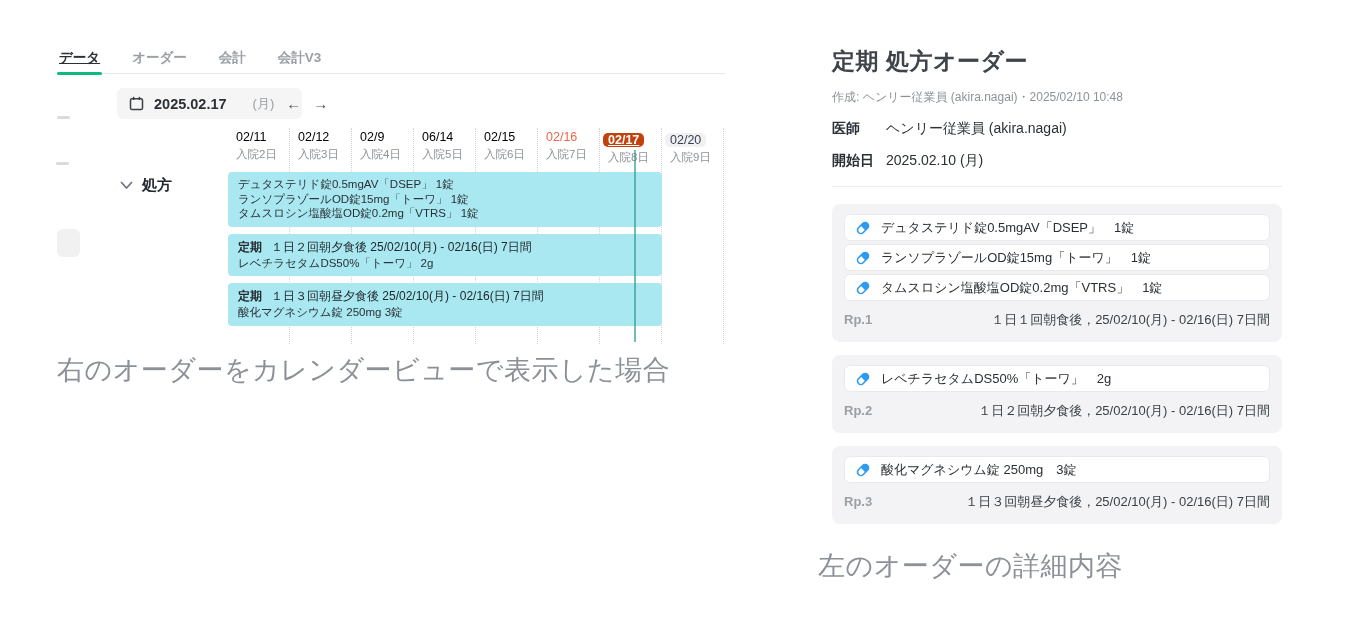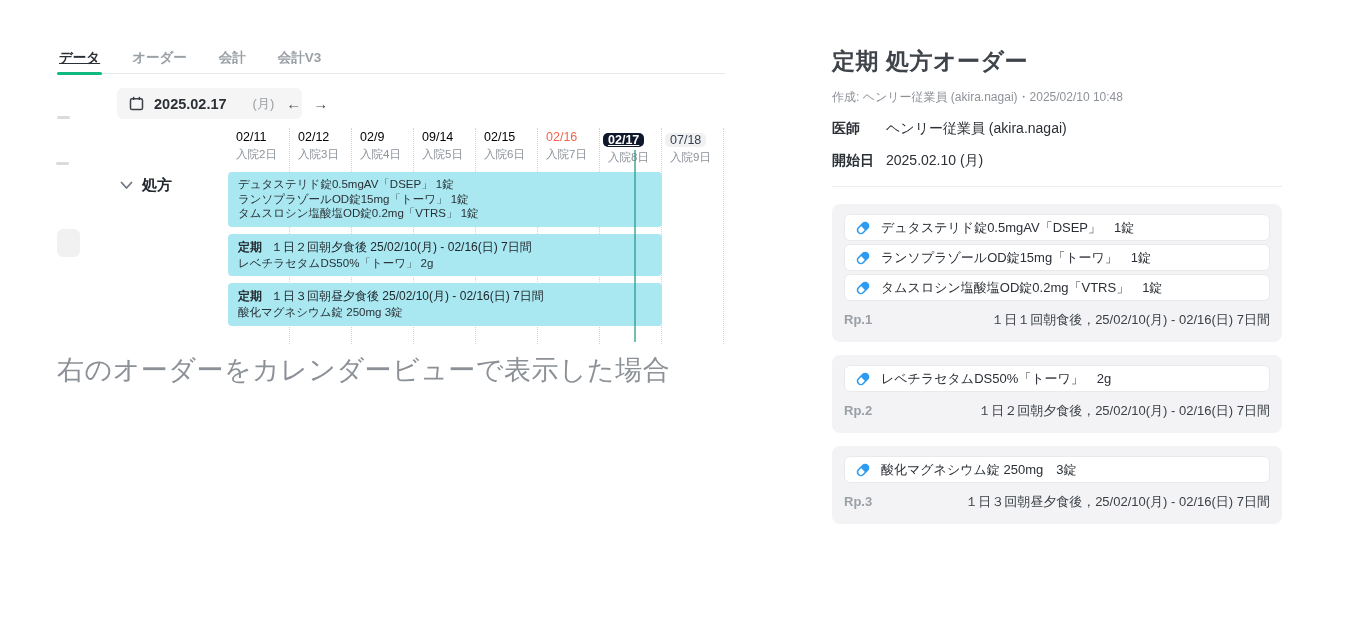--- a/index.html
+++ b/index.html
@@ -29,21 +29,21 @@
         display:flex; z-index:0; }
   .grid-col { width:62px; height:100%; border-right:1px dotted #ced4d9; }
 
   .cal-headers { position:absolute; left:228px; top:130px; display:flex; z-index:1; }
   .cal-col { width:62px; padding-left:8px; }
   .cal-date { font-size:12.5px; font-weight:500; color:#000000; margin-bottom:3px; }
   .cal-day { font-size:11.5px; color:#8b9198; }
   .cal-col.red .cal-date { color:#f2654c; }
   .cal-col.today .cal-date, .cal-col.muted .cal-date {
         display:inline-block; padding:0 5px; border-radius:5px; margin-left:-5px; }
-  .cal-col.today .cal-date { background:#0f172a; color:#ffffff; font-weight:700;text-decoration:underline; }
+  .cal-col.today .cal-date { background:#c2410c; color:#ffffff; font-weight:700;text-decoration:underline; }
   .cal-col.muted .cal-date { background:#f1f1f2; color:#374151; }
 
   .section-row { position:absolute; left:120px; top:176px; display:flex; align-items:center;
         gap:9px; z-index:2; cursor:pointer; }
   .section-label { font-size:15px; font-weight:700; color:#22282e; }
 
   .blocks { position:absolute; left:228px; top:172px; width:434px; z-index:2; }
   .block { background:#a9e8f1; border-radius:4px; padding:5px 10px 6px; margin-bottom:7px;
         cursor:pointer; }
   .block-head { font-size:12px; color:#22282e; line-height:17px; white-space:nowrap; }
@@ -131,37 +131,37 @@
     </div>
     <div class="cal-col">
       <div class="cal-date">02/12</div>
       <div class="cal-day">入院3日</div>
     </div>
     <div class="cal-col">
       <div class="cal-date">02/9</div>
       <div class="cal-day">入院4日</div>
     </div>
     <div class="cal-col">
-      <div class="cal-date">09/14</div>
+      <div class="cal-date">06/14</div>
       <div class="cal-day">入院5日</div>
     </div>
     <div class="cal-col">
       <div class="cal-date">02/15</div>
       <div class="cal-day">入院6日</div>
     </div>
     <div class="cal-col red">
       <div class="cal-date">02/16</div>
       <div class="cal-day">入院7日</div>
     </div>
     <div class="cal-col today">
       <div class="cal-date">02/17</div>
       <div class="cal-day">入院8日</div>
     </div>
     <div class="cal-col muted">
-      <div class="cal-date">07/18</div>
+      <div class="cal-date">02/20</div>
       <div class="cal-day">入院9日</div>
     </div>
   </div>
 
   <div class="section-row">
     <span class="icon">
       <svg width="13" height="9" viewBox="0 0 13 9">
           <polyline points="1.5,1.5 6.5,7 11.5,1.5" fill="none" stroke="#6b7280" stroke-width="1.7" stroke-linecap="round" stroke-linejoin="round"></polyline>
         </svg>
     </span>
@@ -277,14 +277,15 @@
         </span>
         <span class="drug-text">酸化マグネシウム錠 250mg　3錠</span>
       </div>
       <div class="rp-line">
         <span class="rp-label">Rp.3</span>
         <span class="rp-usage">１日３回朝昼夕食後，25/02/10(月) - 02/16(日) 7日間</span>
       </div>
     </div>
   </section>
 
+  <div class="caption caption-right">左のオーダーの詳細内容</div>
 
 </div>
 
 </body></html>

